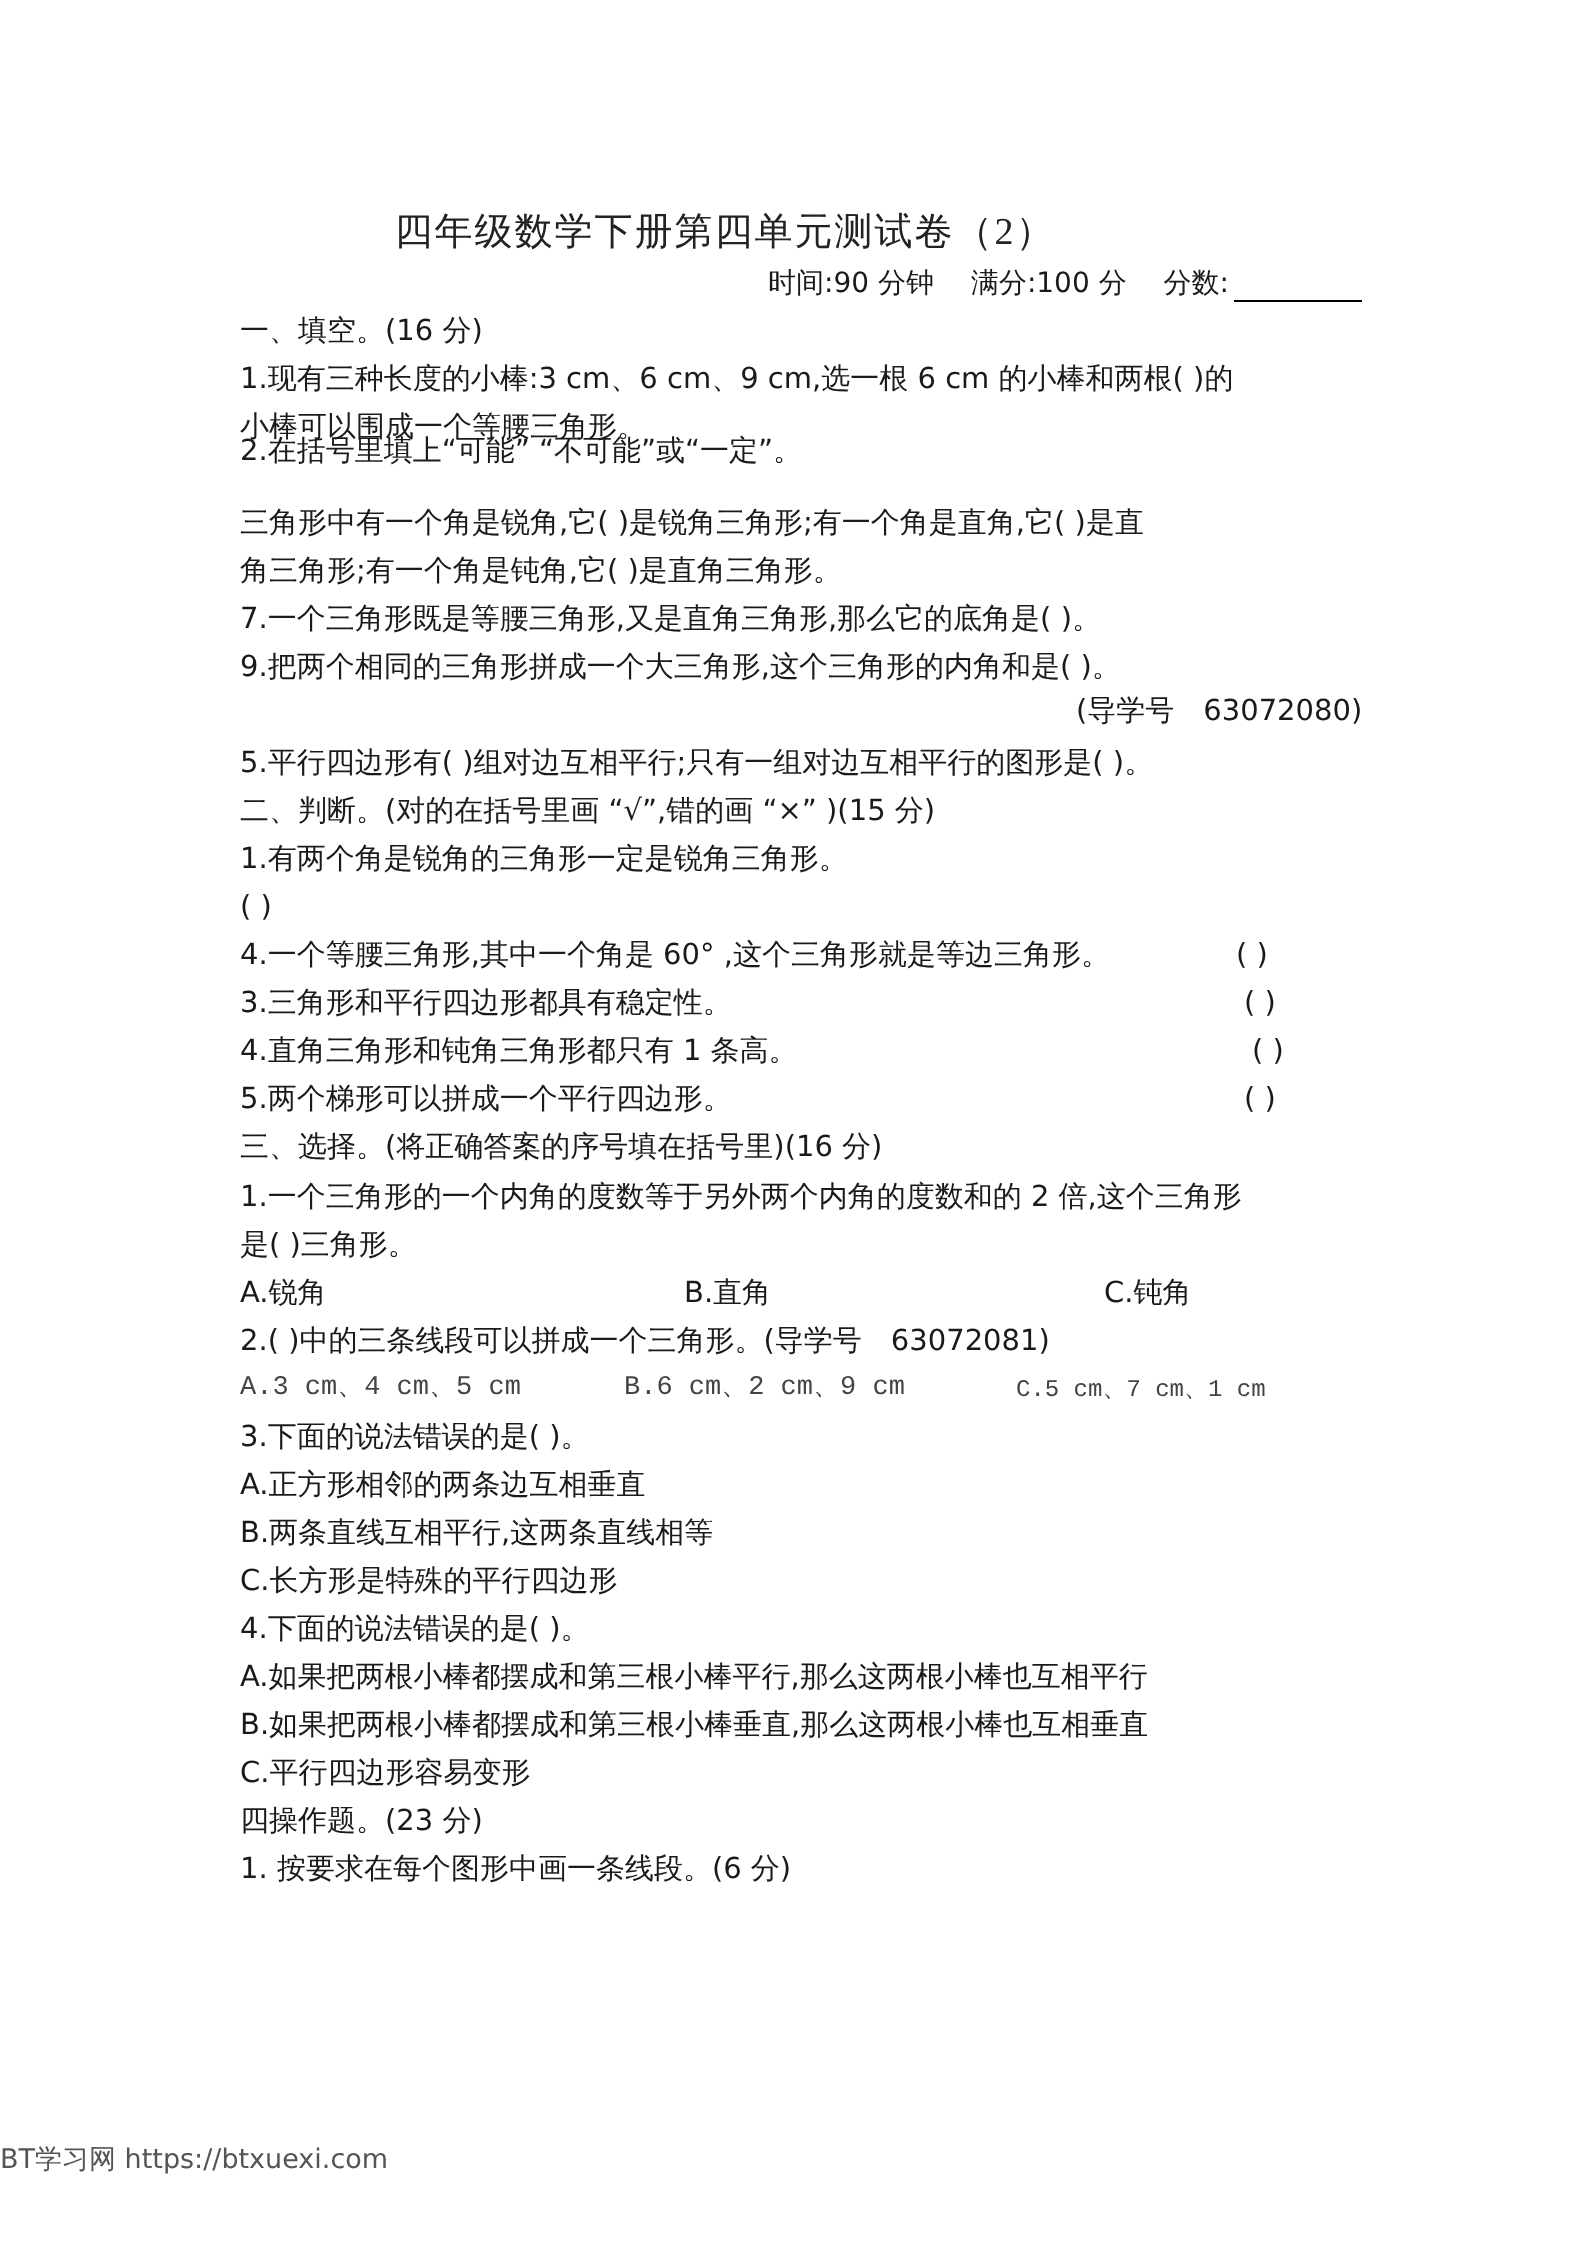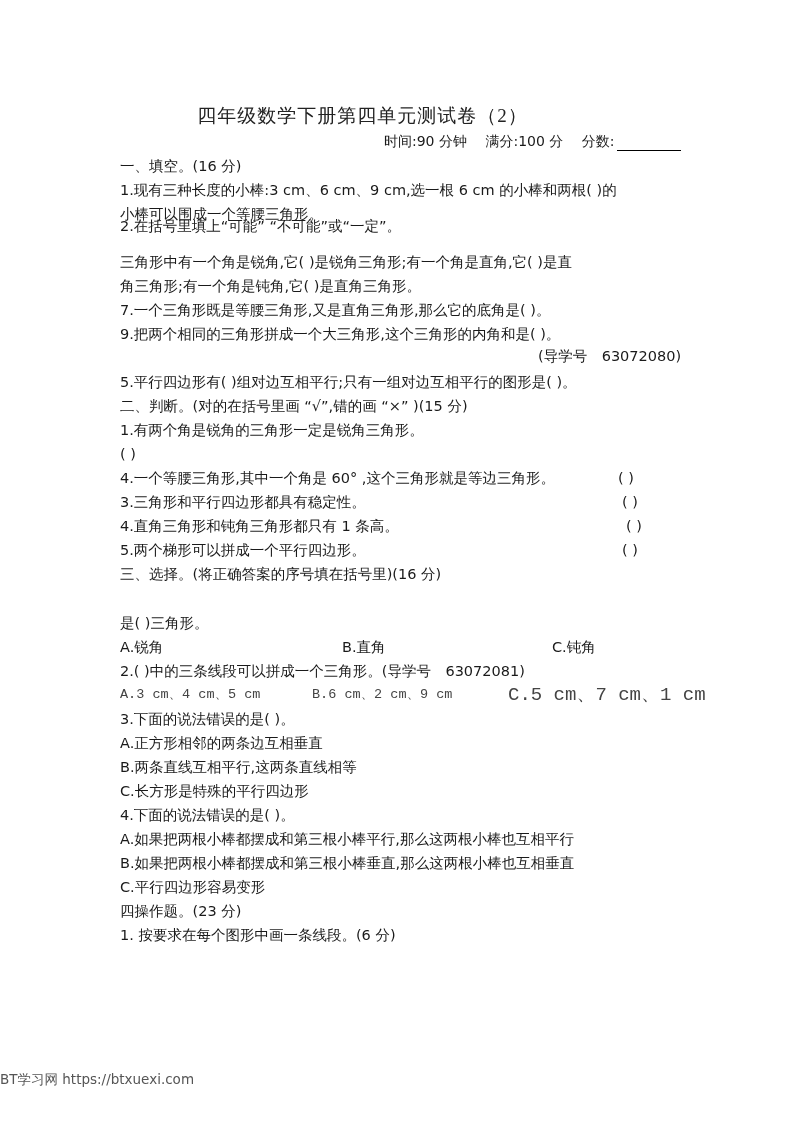--- a/index.html
+++ b/index.html
@@ -47,29 +47,30 @@
   <div class="line" style="top:468px">4.一个等腰三角形,其中一个角是 60° ,这个三角形就是等边三角形。</div>
   <div class="right" style="top:468px; left:618px">(      )</div>
   <div class="line" style="top:492px">3.三角形和平行四边形都具有稳定性。</div>
   <div class="right" style="top:492px; left:622px">(      )</div>
   <div class="line" style="top:516px">4.直角三角形和钝角三角形都只有 1 条高。</div>
   <div class="right" style="top:516px; left:626px">(      )</div>
   <div class="line" style="top:540px">5.两个梯形可以拼成一个平行四边形。</div>
   <div class="right" style="top:540px; left:622px">(      )</div>
 
   <div class="line" style="top:564px">三、选择。(将正确答案的序号填在括号里)(16 分)</div>
+  <div class="line" style="top:589px">1.一个三角形的一个内角的度数等于另外两个内角的度数和的 2 倍,这个三角形</div>
   <div class="line" style="top:613px">是(      )三角形。</div>
   <div class="line" style="top:637px">A.锐角</div>
   <div class="right" style="top:637px; left:342px">B.直角</div>
   <div class="right" style="top:637px; left:552px">C.钝角</div>
 
   <div class="line" style="top:661px">2.(      )中的三条线段可以拼成一个三角形。(导学号　63072081)</div>
   <div class="line num" style="top:685px; font-size:13.5px">A.3 cm、4 cm、5 cm</div>
   <div class="right num" style="top:685px; left:312px; font-size:13.5px">B.6 cm、2 cm、9 cm</div>
-  <div class="right num" style="top:685px; left:508px; font-size:19px">C.5 cm、7 cm、1 cm</div>
+  <div class="right num" style="top:685px; left:508px; font-size:12px">C.5 cm、7 cm、1 cm</div>
 
   <div class="line" style="top:709px">3.下面的说法错误的是(      )。</div>
   <div class="line" style="top:733px">A.正方形相邻的两条边互相垂直</div>
   <div class="line" style="top:757px">B.两条直线互相平行,这两条直线相等</div>
   <div class="line" style="top:781px">C.长方形是特殊的平行四边形</div>
 
   <div class="line" style="top:805px">4.下面的说法错误的是(      )。</div>
   <div class="line" style="top:829px">A.如果把两根小棒都摆成和第三根小棒平行,那么这两根小棒也互相平行</div>
   <div class="line" style="top:853px">B.如果把两根小棒都摆成和第三根小棒垂直,那么这两根小棒也互相垂直</div>
   <div class="line" style="top:877px">C.平行四边形容易变形</div>

